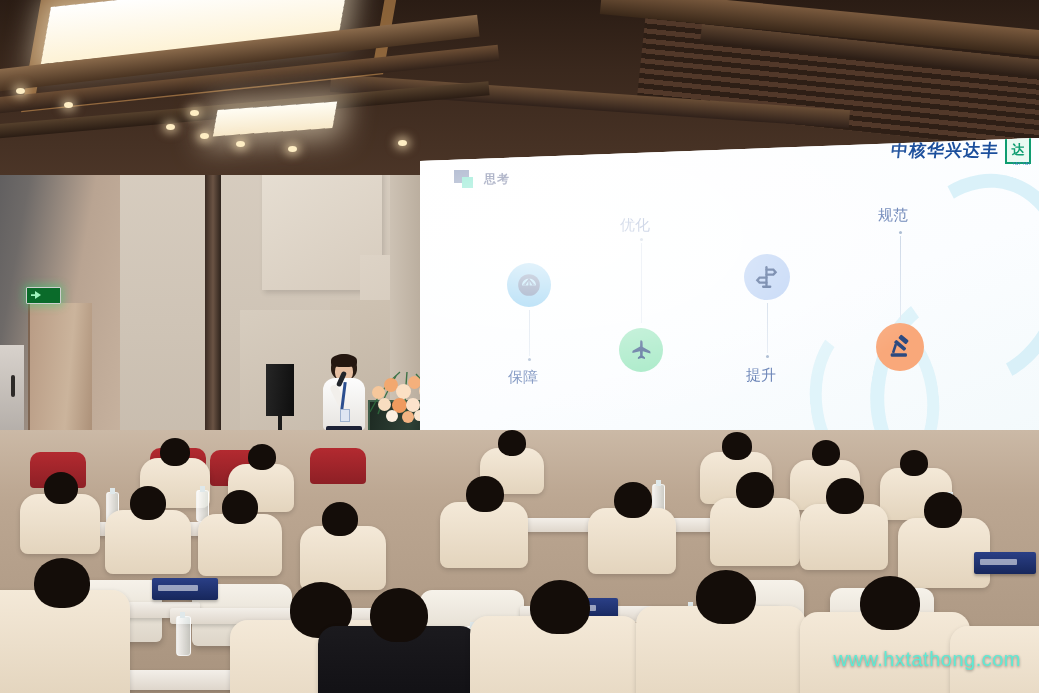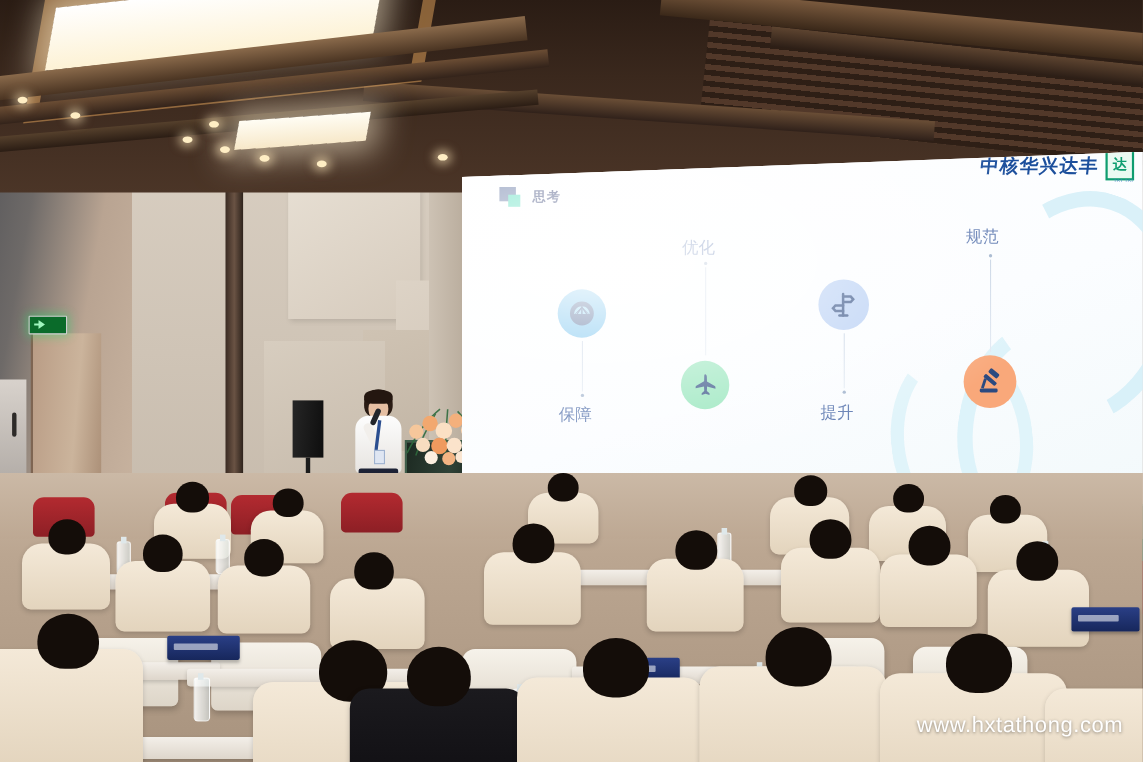--- a/index.html
+++ b/index.html
@@ -170,21 +170,21 @@
     background:linear-gradient(180deg,#f4e9d8,#e3d4bd);box-shadow:0 2px 5px rgba(0,0,0,.16);}
   .namecard{position:absolute;height:22px;background:linear-gradient(180deg,#2a3f86,#17275c);
     border-radius:2px;box-shadow:0 2px 3px rgba(0,0,0,.25);}
   .namecard::after{content:"";position:absolute;left:6px;top:7px;width:60%;height:6px;
     background:rgba(255,255,255,.55);border-radius:1px;}
   .bottle{position:absolute;width:11px;height:30px;border-radius:3px 3px 4px 4px;
     background:linear-gradient(90deg,rgba(255,255,255,.85),rgba(220,235,240,.55));
     border:1px solid rgba(255,255,255,.6);}
   .bottle::before{content:"";position:absolute;left:3px;top:-5px;width:5px;height:6px;background:#dfe8ea;}
 
-  .sitewm{position:absolute;right:18px;bottom:22px;color:#ffffff;font-size:20px;
+  .sitewm{position:absolute;right:18px;bottom:22px;color:#5eead4;font-size:20px;
     letter-spacing:.5px;text-shadow:0 1px 3px rgba(0,0,0,.45);
     font-family:"Liberation Sans","DejaVu Sans",sans-serif;}
 </style>
 </head>
 <body>
 
 <div id="stage">
 
   <div class="room">
     <div class="wall-left"></div>

